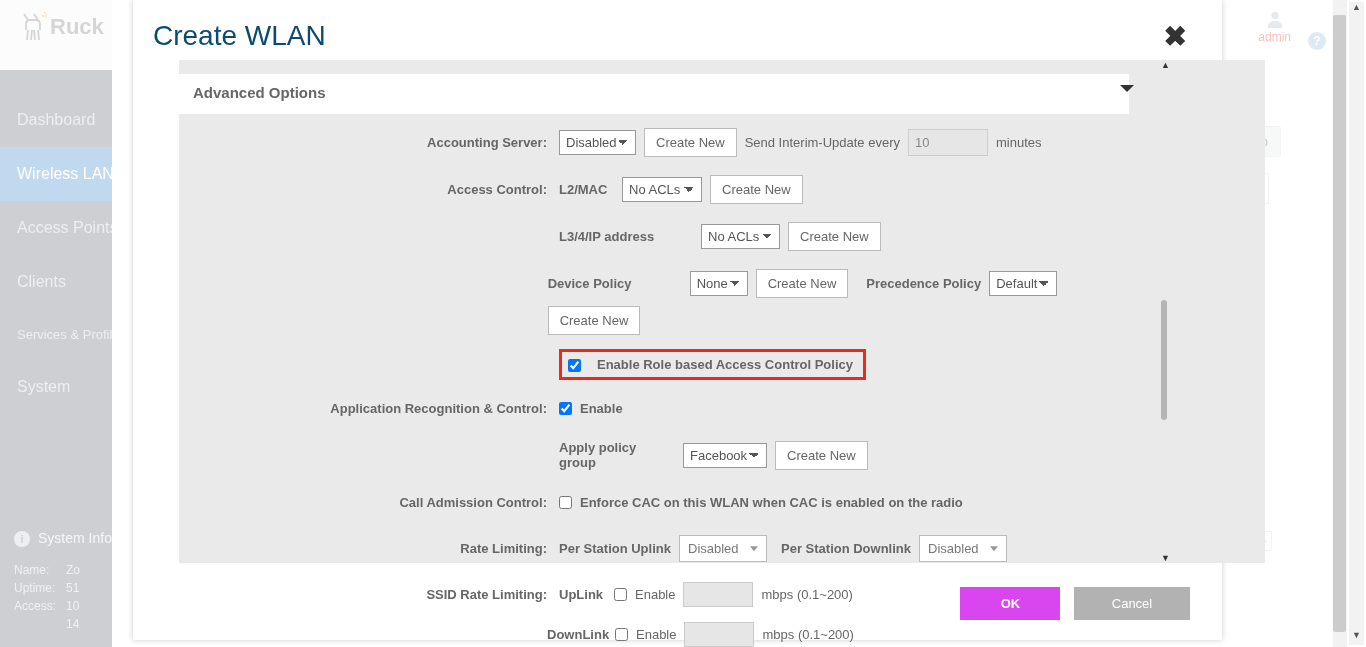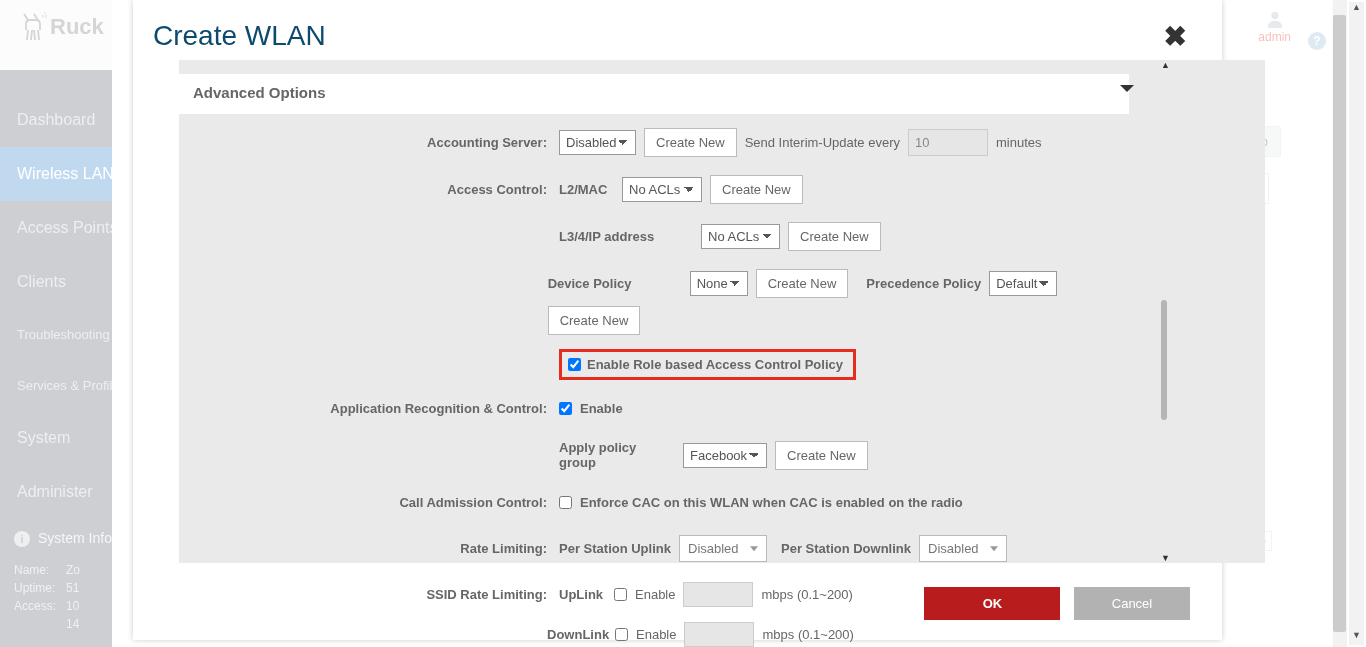--- a/index.html
+++ b/index.html
@@ -49,24 +49,24 @@
     .fctrl{display:flex;align-items:center;flex-wrap:wrap;gap:8px}
     select{background:#fff;border:1px solid #999;padding:4px 18px 4px 6px;font-size:13px;color:#555;appearance:none;-webkit-appearance:none;position:relative;background-image:linear-gradient(45deg,transparent 50%,#555 50%),linear-gradient(135deg,#555 50%,transparent 50%);background-position:calc(100% - 12px) 50%,calc(100% - 7px) 50%;background-size:5px 5px,5px 5px;background-repeat:no-repeat}
     .sel-light{border:1px solid #bbb;background-color:#fff;padding:5px 26px 5px 8px;color:#777;background-image:none;position:relative}
     .sel-light::after{content:"";position:absolute}
     .btn{background:#fff;border:1px solid #bbb;padding:6px 11px;font-size:13px;color:#666;cursor:pointer}
     .txt-static{font-size:13px;color:#666}
     .txt-bold{font-weight:bold}
     .num-input{width:80px;background:#e6e6e6;border:1px solid #ccc;padding:5px 6px;color:#888;font-size:13px}
     .num-input-sm{width:70px;background:#e6e6e6;border:1px solid #ccc;padding:4px 5px}
     .cb{width:13px;height:13px}
-    .highlight{border:3px solid #e52c1f;padding:5px 10px 5px 6px;display:inline-flex;align-items:center;gap:6px}
+    .highlight{border:3px solid #e52c1f;padding:5px 10px 5px 6px;display:inline-flex;align-items:flex-end;gap:16px}
     .frow.sub .flabel{visibility:hidden}
     .buttons{position:absolute;bottom:20px;right:32px}
-    .btn-ok{background:#b91c1c;color:#fff;border:none;padding:9px 0;width:136px;font-size:13px;font-weight:bold;cursor:pointer;margin-right:10px}
+    .btn-ok{background:#d946ef;color:#fff;border:none;padding:9px 0;width:100px;font-size:13px;font-weight:bold;cursor:pointer;margin-right:10px}
     .btn-cancel{background:#b2b2b2;color:#fff;border:none;padding:9px 0;width:116px;font-size:13px;cursor:pointer}
     .sublabel-col{width:134px;font-size:13px;color:#666;font-weight:bold;display:inline-block}
     .icon-info{display:inline-flex;align-items:center;justify-content:center;width:16px;height:16px;border-radius:50%;background:#cfd1d8;color:#707682;font-size:11px;font-weight:bold;margin-right:8px}
     .sel-wrapper{position:relative;display:inline-block}
     .sel-caret{position:absolute;right:9px;top:50%;transform:translateY(-35%);pointer-events:none;border-left:4px solid transparent;border-right:4px solid transparent;border-top:5px solid #999}
   </style>
 </head>
 <body>
 
 <div class="logo-area">
@@ -78,24 +78,22 @@
       </svg>
     <span>Ruck</span>
   </div>
 </div>
 <div class="sidebar" style="top:70px;height:577px"></div>
 <div class="nav-list">
   <div class="nav-item">Dashboard</div>
   <div class="nav-item active">Wireless LANs</div>
   <div class="nav-item">Access Points</div>
   <div class="nav-item">Clients</div>
-  <div class="nav-item" style="font-size:13px">Troubleshooting</div>
   <div class="nav-item" style="font-size:13px">Services &amp; Profiles</div>
   <div class="nav-item">System</div>
-  <div class="nav-item">Administer</div>
 </div>
 <div class="system-info">
   <div class="hdr"><span class="icon-info">i</span><span>System Info</span></div>
   <div class="row"><span class="lbl">Name:</span><span>Zo</span></div>
   <div class="row"><span class="lbl">Uptime:</span><span>51</span></div>
   <div class="row"><span class="lbl">Access:</span><span>10</span></div>
   <div class="row"><span class="lbl"></span><span>14</span></div>
 </div>
 
 <div class="topbar" style="right:75px">

